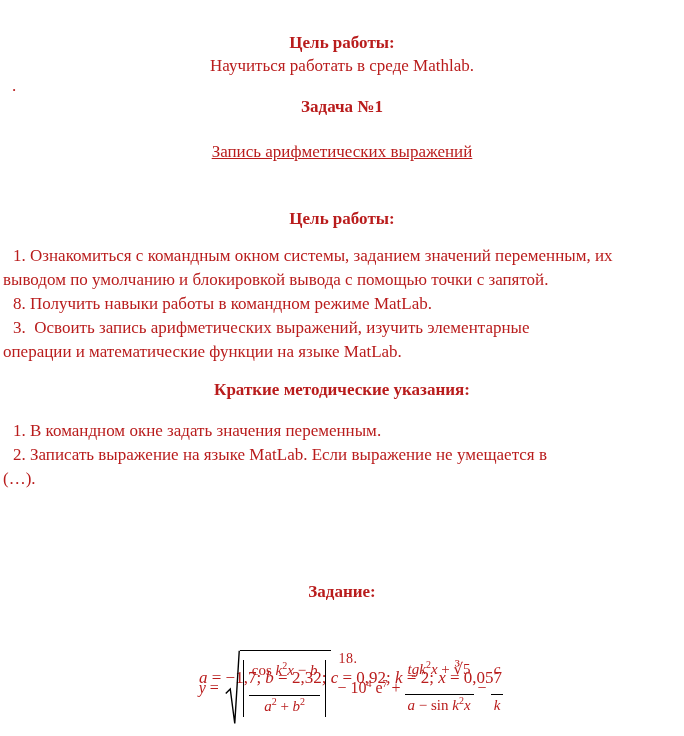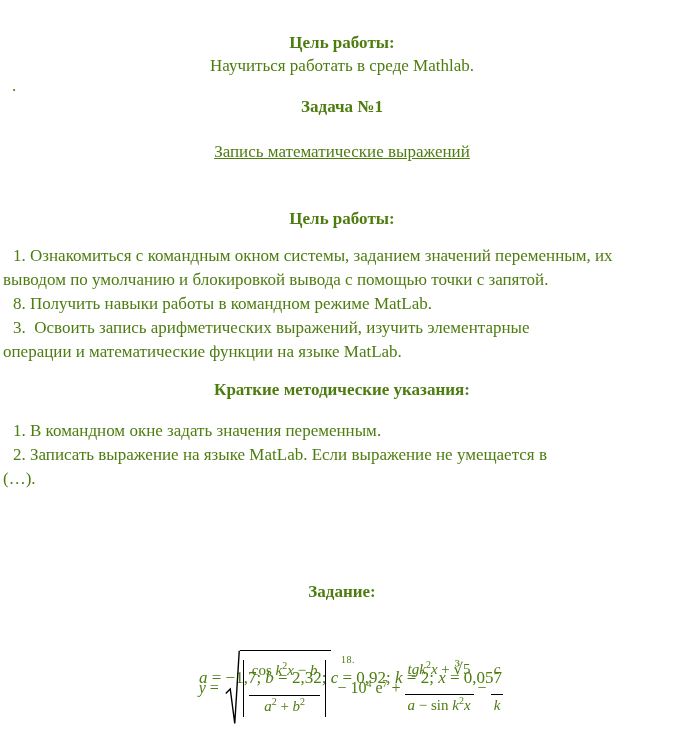--- a/index.html
+++ b/index.html
@@ -1,37 +1,37 @@
 <!DOCTYPE html>
 <html lang="ru"><head>
 <meta charset="utf-8">
 <style>
   html, body { margin: 0; padding: 0; background: #ffffff; }
   .page {
     position: relative;
     width: 684px;
     height: 736px;
     background: #ffffff;
-    color: #4d7c0f;
+    color: #b91c1c;
     font-family: "Liberation Serif", "DejaVu Serif", serif;
     font-size: 17px;
     overflow: hidden;
   }
   .blk { position: absolute; left: 0; width: 100%; }
   .center { text-align: center; }
   .bold { font-weight: bold; }
   .uline { text-decoration: underline; }
   .textcol { position: absolute; left: 3px; width: 678px; }
   .line { white-space: pre; line-height: 24px; height: 24px; }
   .line.indent { padding-left: 10px; }
   .stray { position: absolute; left: 12px; top: 76px; }
 
   
   .given { white-space: pre; }
-  .given .tasknum { font-size: 10px; letter-spacing: 0.5px; margin-right: 5px; font-family: Liberation Serif, serif; }
+  .given .tasknum { font-size: 14px; letter-spacing: 0.5px; margin-right: 5px; font-family: Liberation Serif, serif; }
   .v { font-style: italic; }
 
   
   .formula-row {
     position: absolute; left: 0; top: 650px; width: 100%;
     display: flex; justify-content: center; padding-left: 18px; box-sizing: border-box;
   }
   .formula {
     display: inline-flex; align-items: center; white-space: pre;
     font-size: 16px;
@@ -49,21 +49,21 @@
 <body>
 
 <div class="page">
 
   <div class="blk center bold" style="top:33px">Цель работы:</div>
   <div class="blk center" style="top:56px">Научиться работать в среде Mathlab.</div>
 
   <span class="stray">.</span>
 
   <div class="blk center bold" style="top:97px">Задача №1</div>
-  <div class="blk center" style="top:142px"><span class="uline">Запись математические выражений</span></div>
+  <div class="blk center" style="top:142px"><span class="uline">Запись арифметических выражений</span></div>
 
   <div class="blk center bold" style="top:209px">Цель работы:</div>
 
   <div class="textcol" style="top:244px">
     <div class="line indent">1. Ознакомиться с командным окном системы, заданием значений переменным, их</div>
     <div class="line">выводом по умолчанию и блокировкой вывода с помощью точки с запятой.</div>
     <div class="line indent">8. Получить навыки работы в командном режиме MatLab.</div>
     <div class="line indent">3.  Освоить запись арифметических выражений, изучить элементарные</div>
     <div class="line">операции и математические функции на языке MatLab.</div>
   </div>

